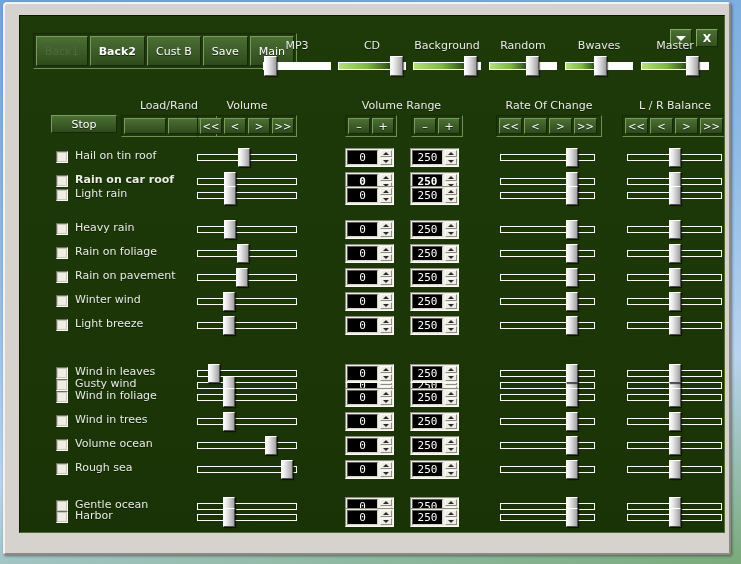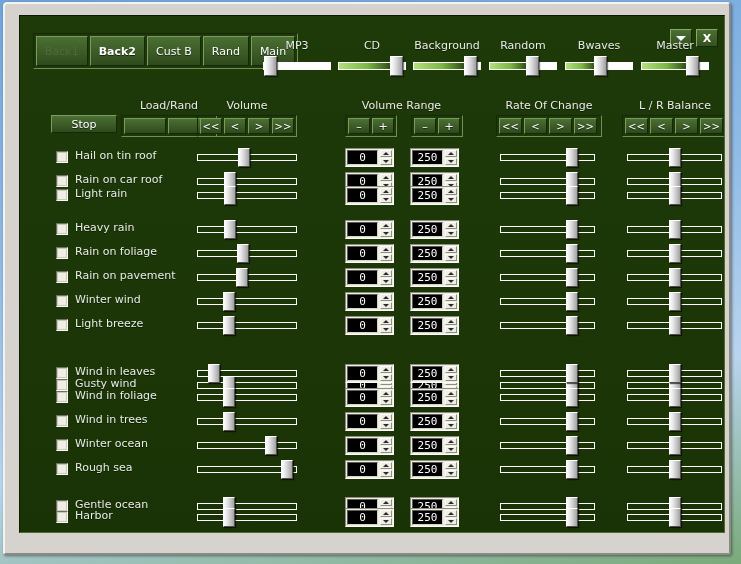--- a/index.html
+++ b/index.html
@@ -172,21 +172,21 @@
 
 <div id="desktop">
 
   <div id="window">
     <div id="client">
 
       <div id="tabs">
           <div class="gbtn disabled">Back1</div>
           <div class="gbtn active">Back2</div>
           <div class="gbtn">Cust B</div>
-          <div class="gbtn">Rand</div>
+          <div class="gbtn">Save</div>
           <div class="gbtn">Main</div>
         </div>
 
       <div class="winbtn" id="btn-drop">
         <span class="caret"></span>
       </div>
       <div class="winbtn" id="btn-close">
         <span>X</span>
       </div>
 
@@ -331,21 +331,21 @@
             </div>
             <div class="rslider" style="left: 480px; width: 95px;">
               <div class="track"></div>
               <div class="thumb" style="left: 66.4px;"></div>
             </div>
             <div class="rslider" style="left: 607px; width: 95px;">
               <div class="track"></div>
               <div class="thumb" style="left: 41.5px;"></div>
             </div>
           </div>
-          <div class="row" style="top: 154px;">
+          <div class="row" style="top: 154px; font-weight: bold;">
             <div class="cb">
               <i></i>
             </div>
             <div class="rlabel">Rain on car roof</div>
             <div class="rslider" style="left: 177px; width: 100px;">
               <div class="track"></div>
               <div class="thumb" style="left: 27.28px;"></div>
             </div>
             <div class="spin" style="left: 325px;">
               <div class="fld">0</div>
@@ -775,21 +775,21 @@
             </div>
             <div class="rslider" style="left: 607px; width: 95px;">
               <div class="track"></div>
               <div class="thumb" style="left: 41.5px;"></div>
             </div>
           </div>
           <div class="row" style="top: 418px;">
             <div class="cb">
               <i></i>
             </div>
-            <div class="rlabel">Winter ocean</div>
+            <div class="rlabel">Volume ocean</div>
             <div class="rslider" style="left: 177px; width: 100px;">
               <div class="track"></div>
               <div class="thumb" style="left: 67.76px;"></div>
             </div>
             <div class="spin" style="left: 325px;">
               <div class="fld">0</div>
               <div class="arrows">
                 <div class="ar">
                   <span class="up"></span>
                 </div>

